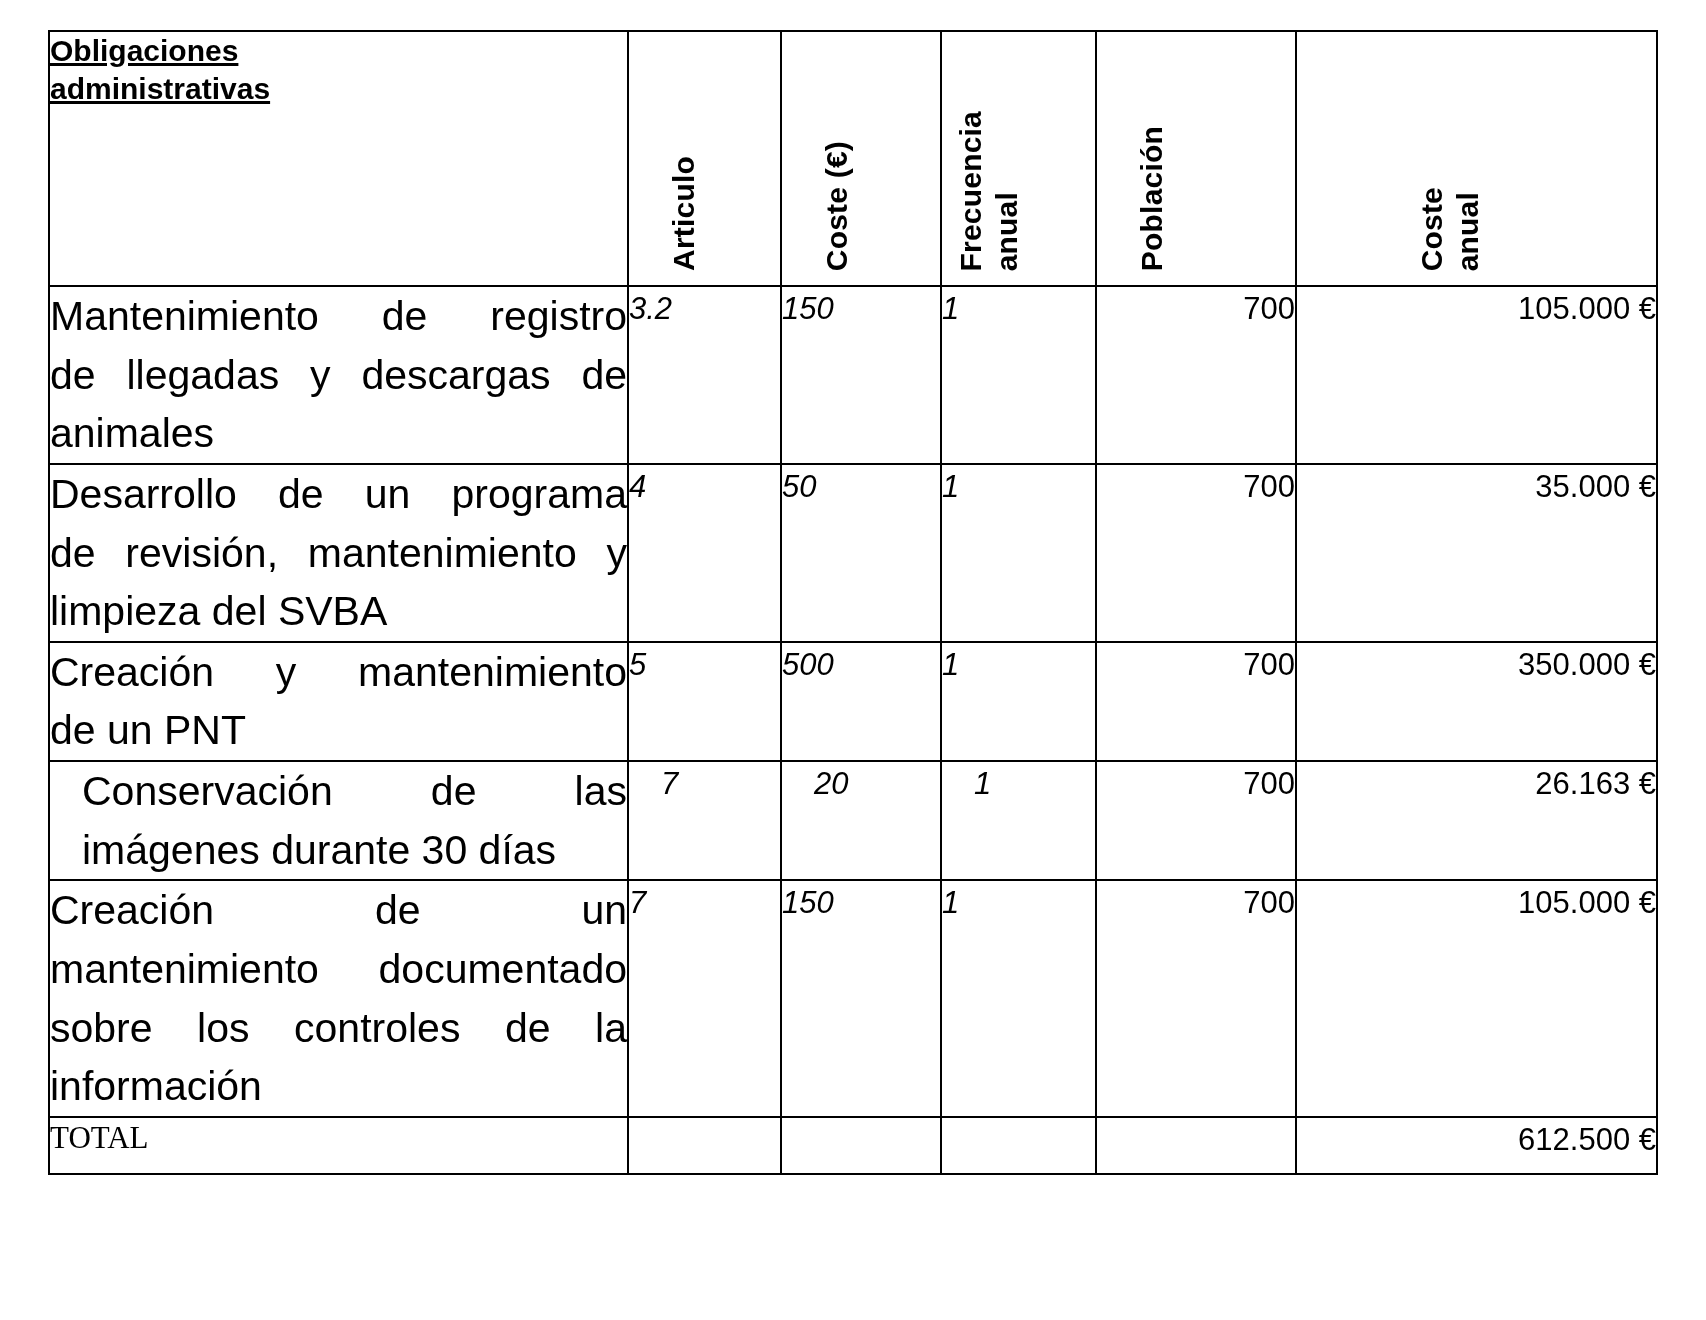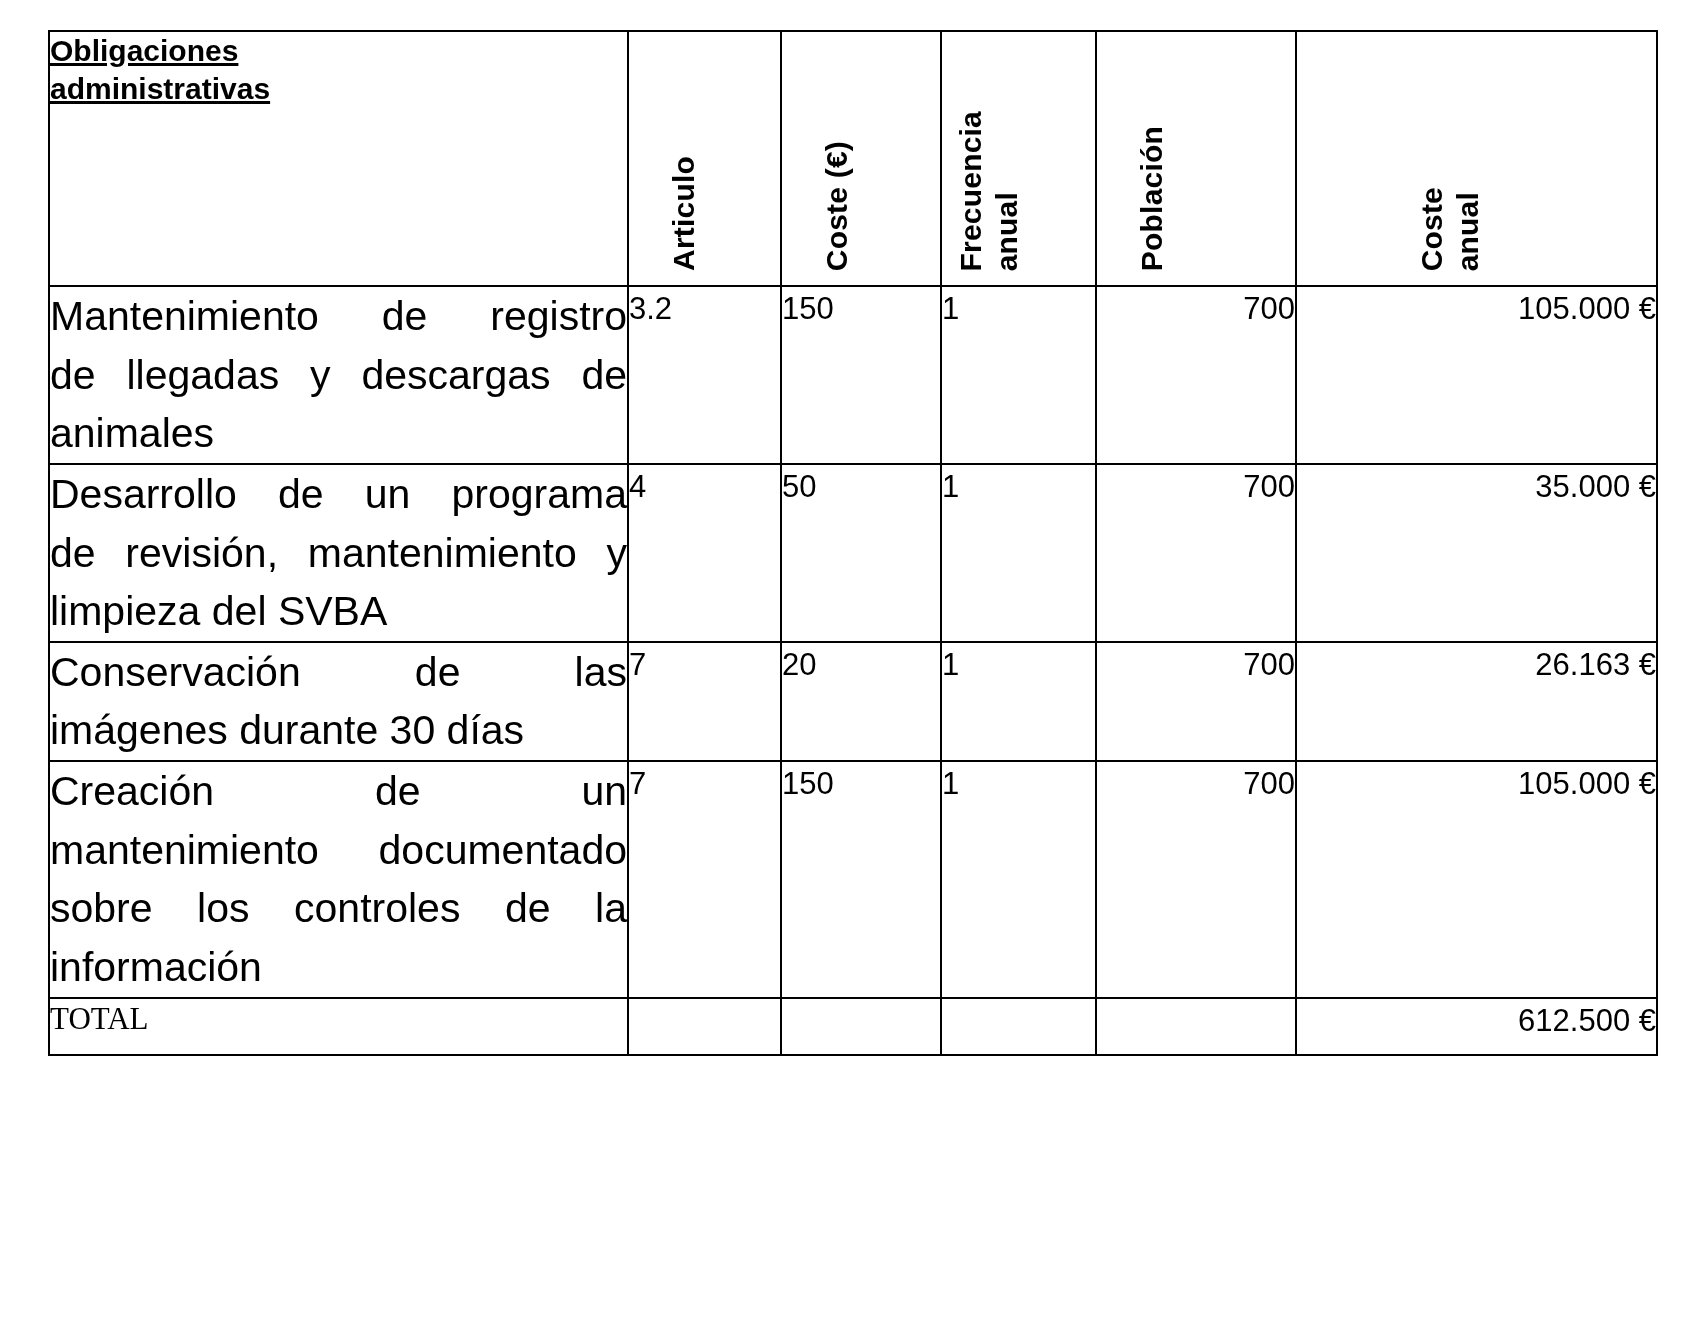--- a/index.html
+++ b/index.html
@@ -107,40 +107,41 @@
     hyphens: none;
   }
   td.obl .lastline {
     text-align-last: left;
   }
   td.num {
     font-size: 31px;
     line-height: 1.43;
     text-align: left;
     padding: 6px 8px 8px 12px;
+    font-style: italic;
   }
   td.num-right {
     font-size: 31px;
     line-height: 1.43;
     text-align: right;
     padding: 6px 16px 8px 8px;
   }
   td.total-label {
     font-size: 31px;
     line-height: 1.3;
     padding: 4px 12px 6px 20px;
     text-align: left;
     font-family: Liberation Serif, serif;
   }
   td.empty { }
   tr.r1 td { height: 128px; }
   tr.r2 td { height: 180px; }
   tr.r3 td { height: 137px; }
   tr.r4 td { height: 93px; }
-  tr.r5 td { height: 91px; }
+  tr.r5 td { height: 91px; padding-left: 32px; }
   tr.r6 td { height: 180px; }
   tr.rtotal td { height: 55px; }
 </style>
 </head>
 <body>
 
 <div class="page">
   <div class="table-wrap">
     <table class="cost-table">
       <colgroup>
@@ -208,20 +209,31 @@
             <div>de revisión, mantenimiento y</div>
             <div class="lastline">limpieza  del SVBA</div>
           </td>
           <td class="num">4</td>
           <td class="num">50</td>
           <td class="num">1</td>
           <td class="num-right">700</td>
           <td class="num-right">35.000 €</td>
         </tr>
 
+        <tr class="r4">
+          <td class="obl">
+            <div>Creación y mantenimiento</div>
+            <div class="lastline">de un PNT</div>
+          </td>
+          <td class="num">5</td>
+          <td class="num">500</td>
+          <td class="num">1</td>
+          <td class="num-right">700</td>
+          <td class="num-right">350.000 €</td>
+        </tr>
 
         <tr class="r5">
           <td class="obl">
             <div>Conservación de las</div>
             <div class="lastline">imágenes  durante 30 días</div>
           </td>
           <td class="num">7</td>
           <td class="num">20</td>
           <td class="num">1</td>
           <td class="num-right">700</td>

